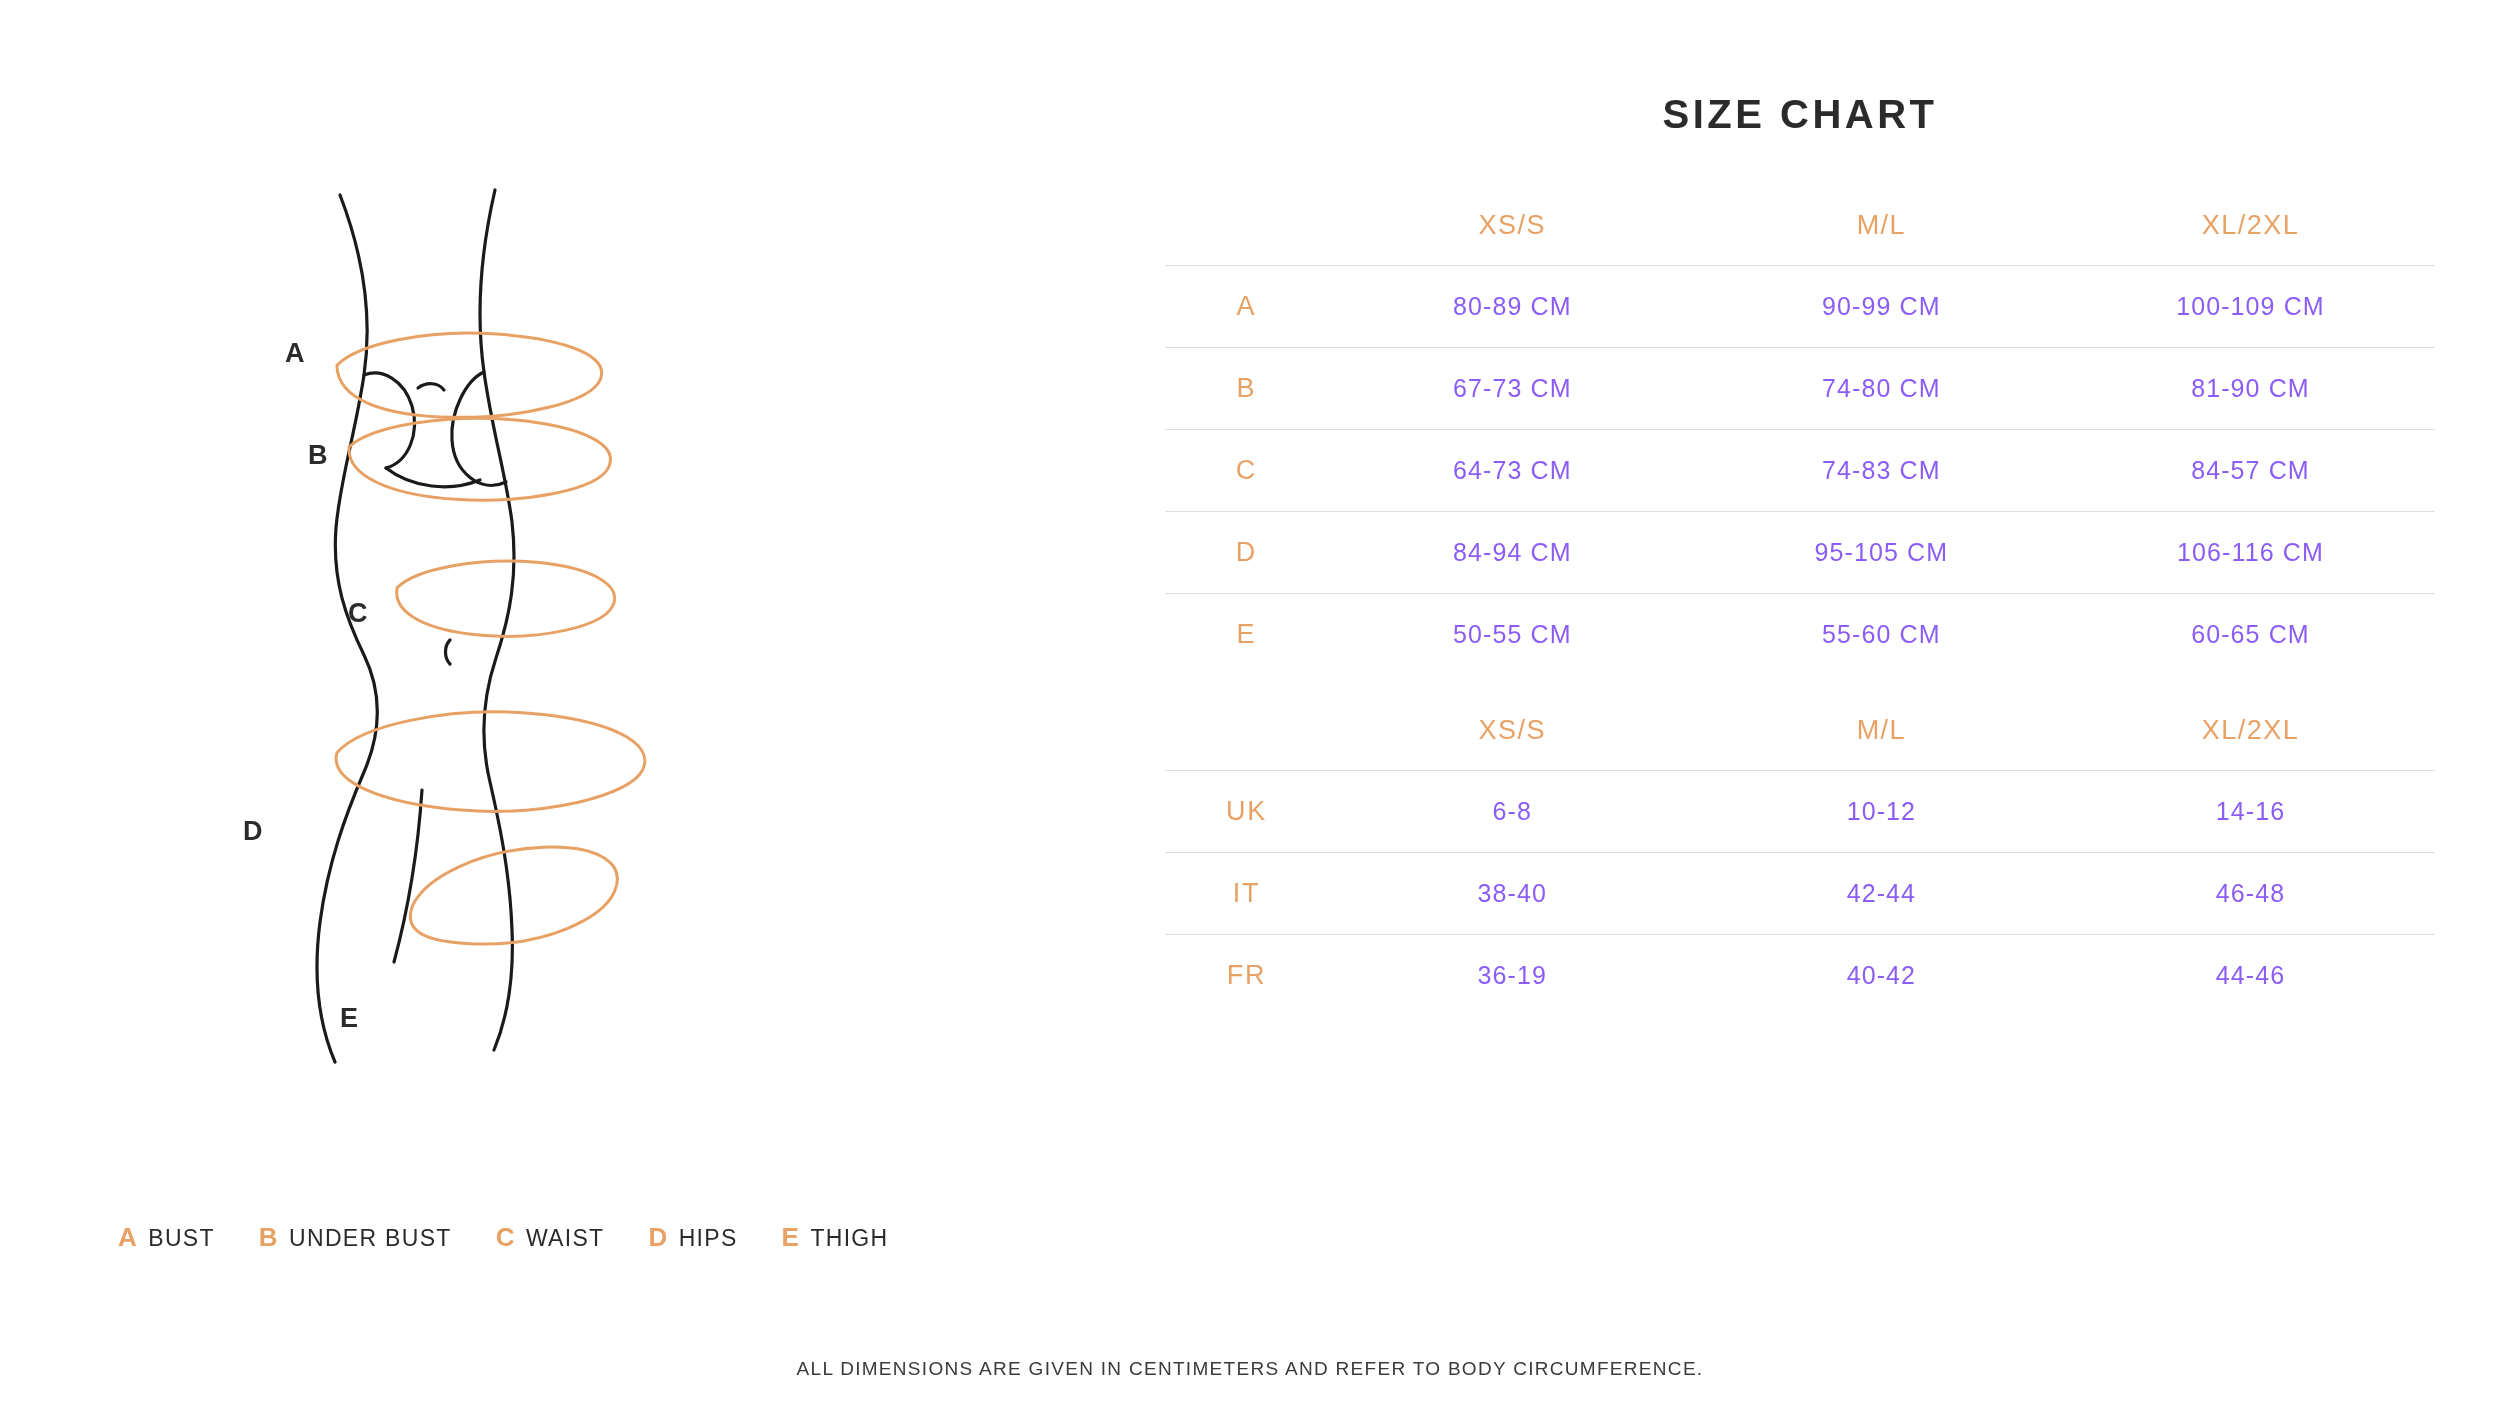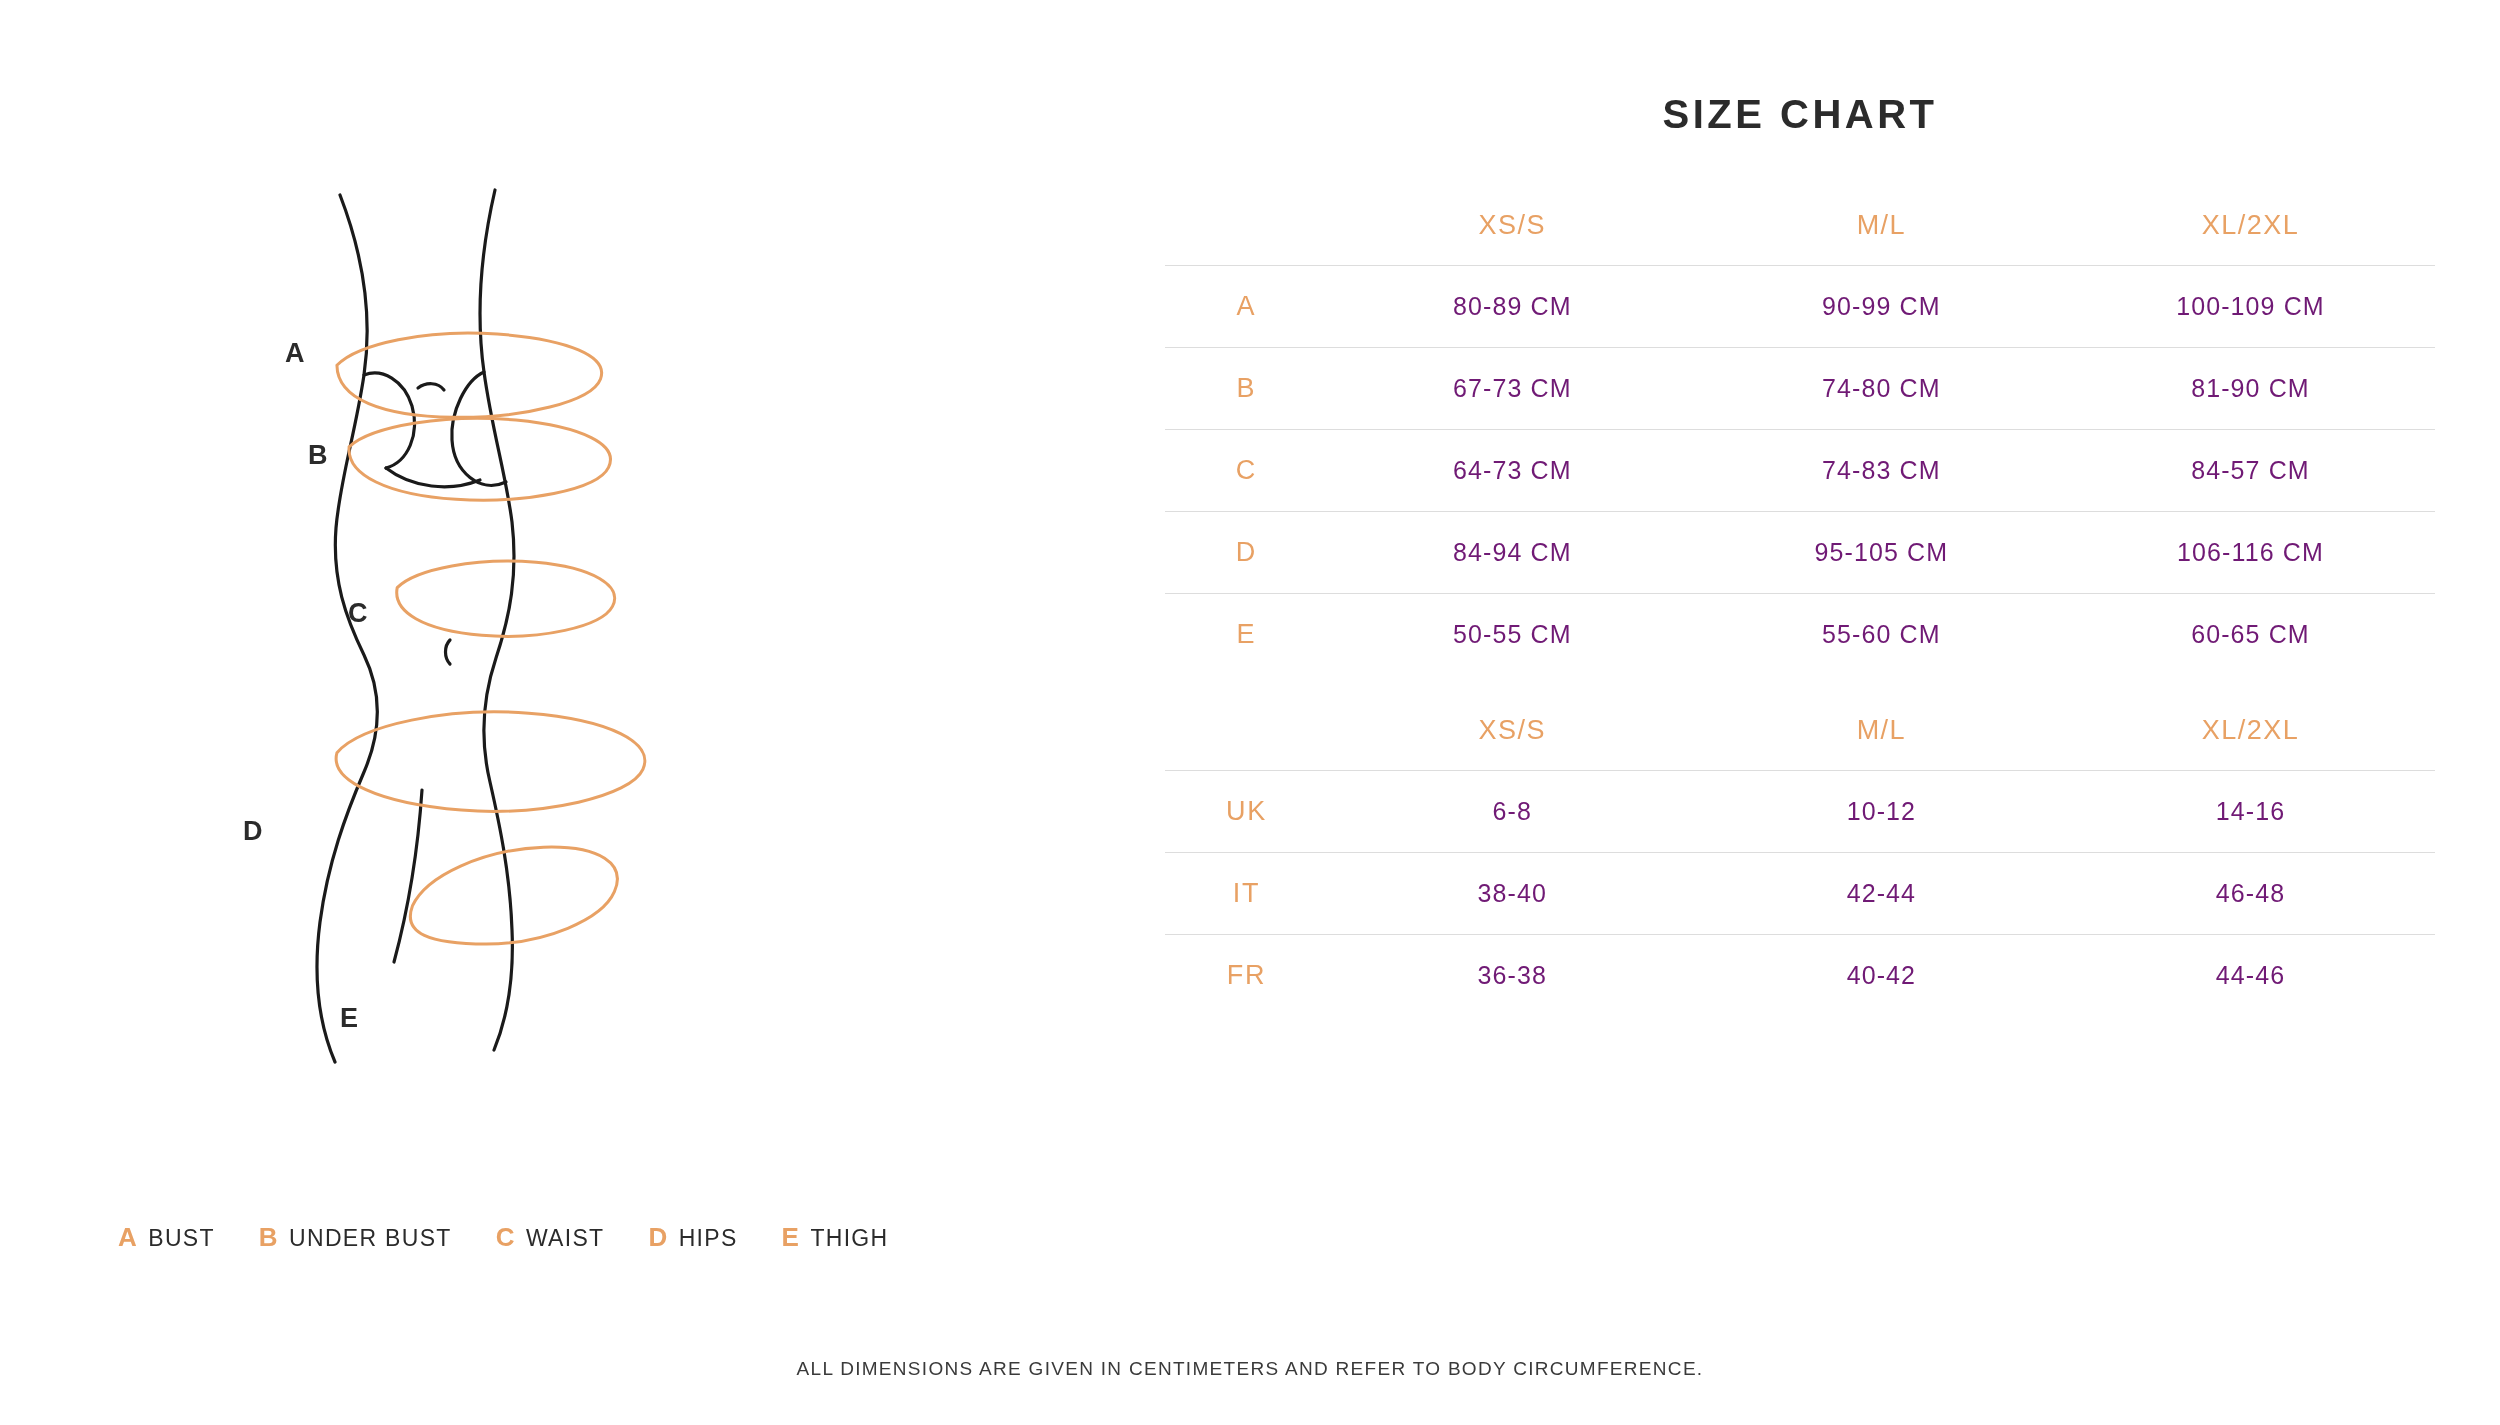--- a/index.html
+++ b/index.html
@@ -106,21 +106,21 @@
   table.size-table tbody tr {
     border-top: 1px solid #dddddd;
   }
   table.size-table tbody tr:last-child {
     border-bottom: none;
   }
   table.size-table tbody td {
     font-size: 25px;
     letter-spacing: 1.1px;
     padding: 25px 0;
-    color: #701a75;
+    color: #8b5cf6;
   }
   table.size-table tbody td.row-head {
     color: #e8a164;
     font-size: 27px;
     letter-spacing: 1.6px;
     width: 150px;
     text-align: center;
   }
   .col-size { width: 340px; }
 
@@ -294,21 +294,21 @@
           <td>14-16</td>
         </tr>
         <tr>
           <td class="row-head">IT</td>
           <td>38-40</td>
           <td>42-44</td>
           <td>46-48</td>
         </tr>
         <tr>
           <td class="row-head">FR</td>
-          <td>36-38</td>
+          <td>36-19</td>
           <td>40-42</td>
           <td>44-46</td>
         </tr>
       </tbody>
     </table>
   </div>
 
   <div class="footnote">ALL DIMENSIONS ARE GIVEN IN CENTIMETERS AND REFER TO BODY CIRCUMFERENCE.</div>
 </div>
 

